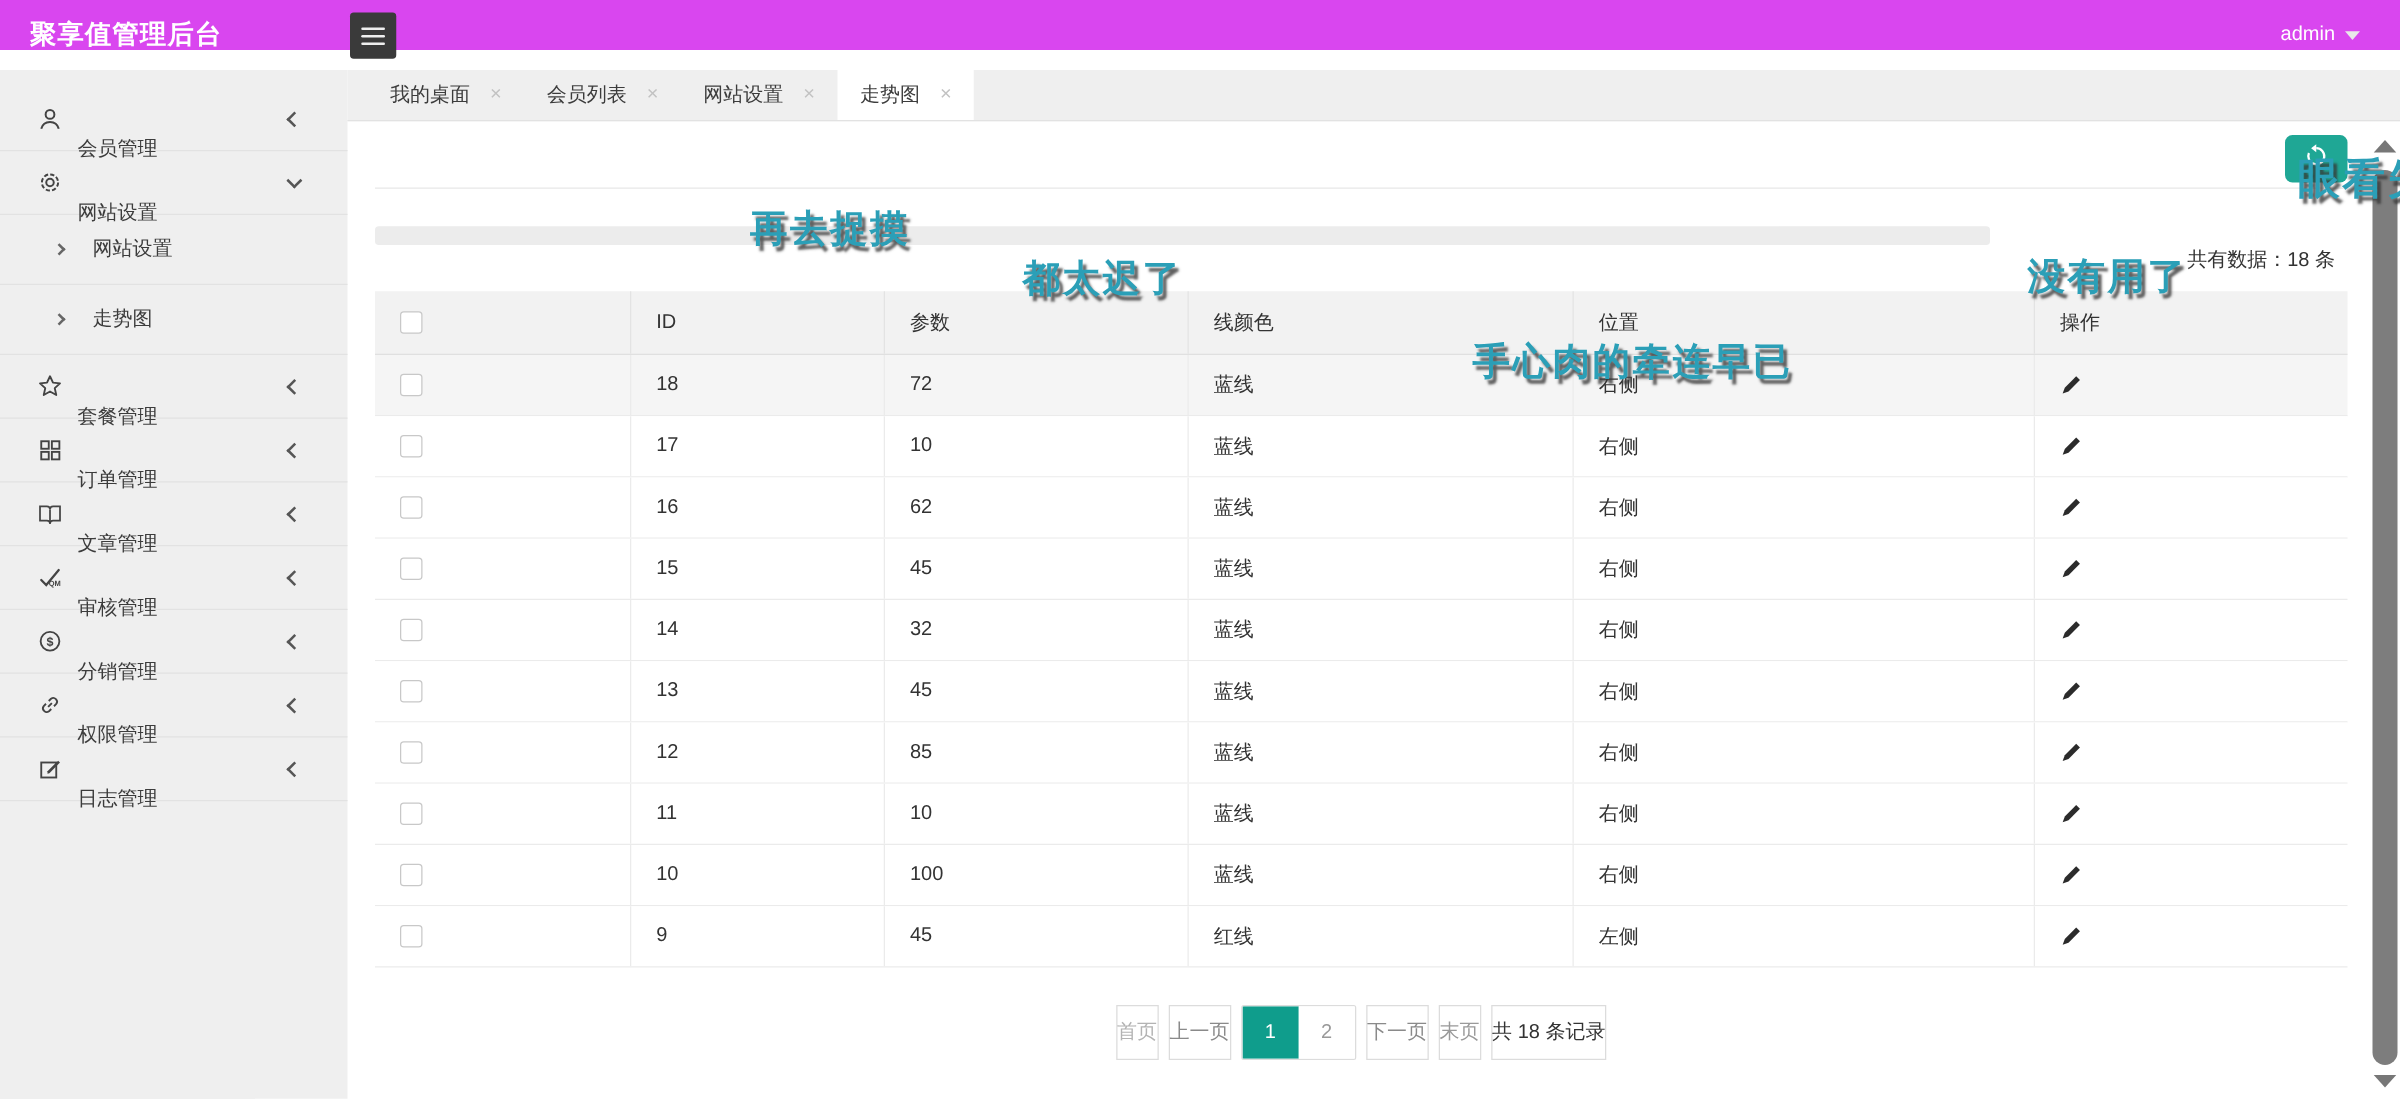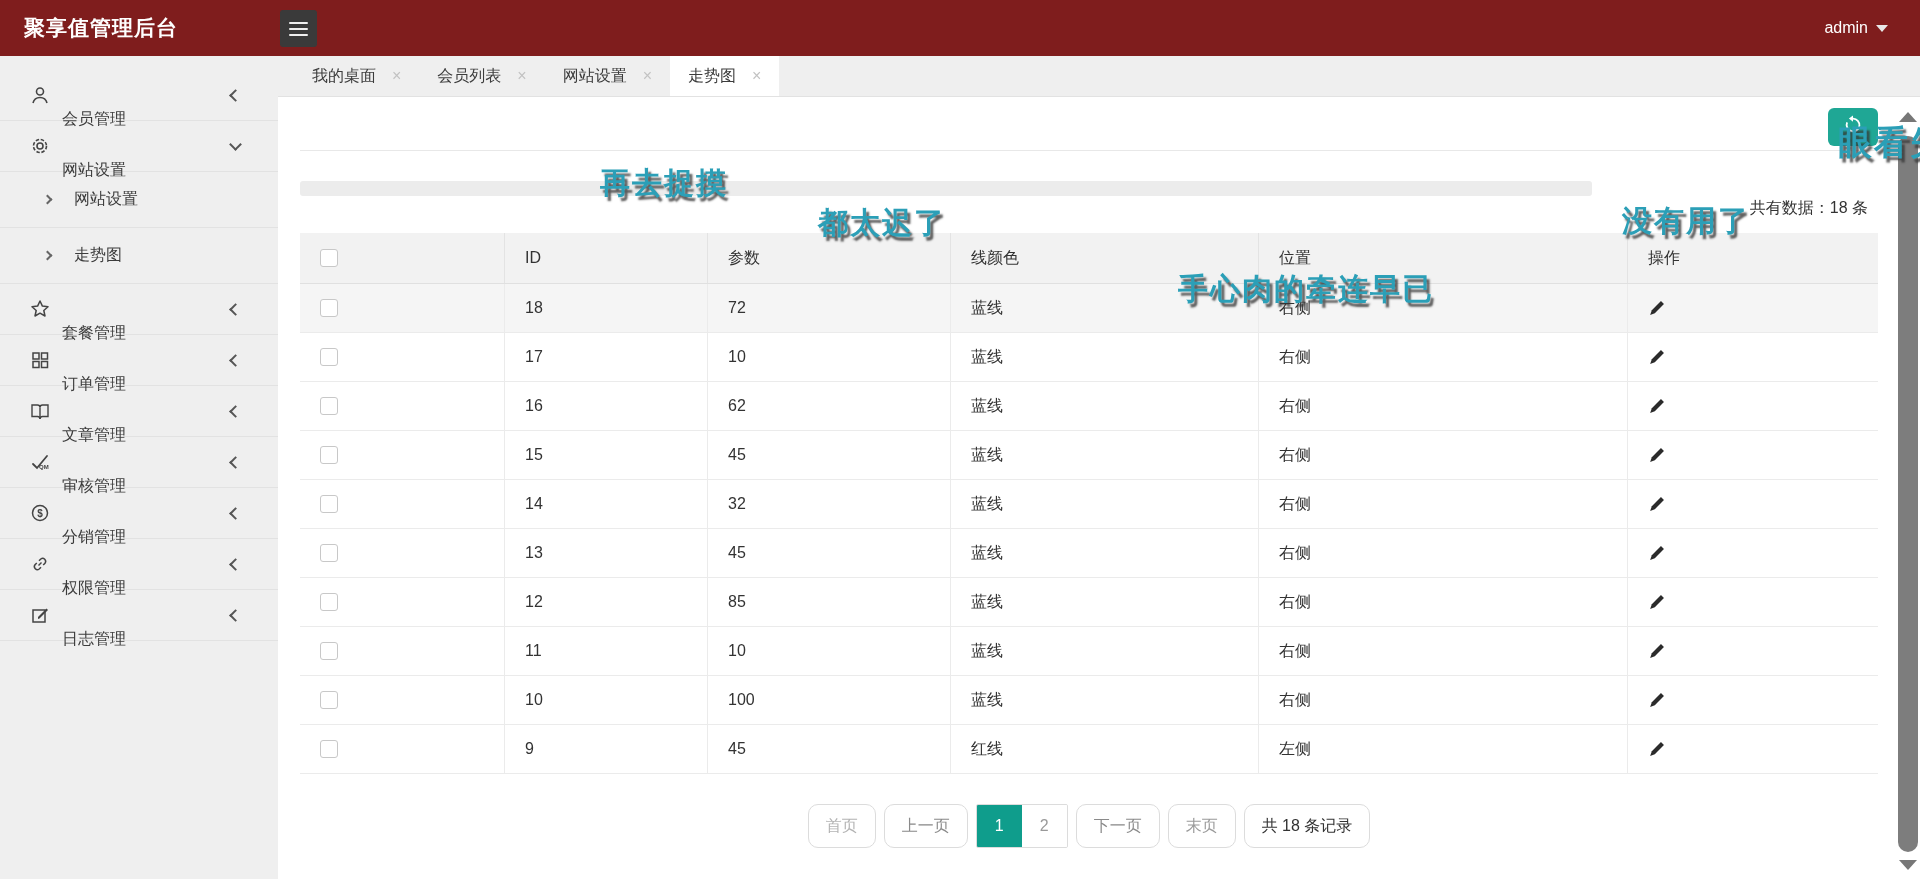--- a/index.html
+++ b/index.html
@@ -1,20 +1,20 @@
 <!DOCTYPE html>
 <html><head>
 <meta charset="utf-8">
 <style>
   * { margin:0; padding:0; box-sizing:border-box; }
   html,body { width:1920px; height:879px; overflow:hidden; background:#fff;
     font-family:"Liberation Sans","DejaVu Sans",sans-serif; color:#333; }
 
   
-  .app-header { position:absolute; left:0; top:0; width:1920px; height:56px; background:#7f1d1d; }
+  .app-header { position:absolute; left:0; top:0; width:1920px; height:40px; background:#d946ef; }
   .app-title { position:absolute; left:24px; top:0; line-height:56px; color:#fff; font-size:21px; font-weight:bold; letter-spacing:1px; }
   .menu-toggle { position:absolute; left:280px; top:10px; width:37px; height:37px; background:#3a3a3a; border-radius:3px; cursor:pointer; }
   .menu-toggle .bars { position:absolute; left:9px; top:12px; }
   .menu-toggle .bars i { display:block; width:19px; height:2px; background:#efefef; margin-bottom:4px; border-radius:1px; }
   .user-box { position:absolute; right:32px; top:0; height:56px; display:flex; align-items:center; gap:8px; cursor:pointer; }
   .user-name { color:#fff; font-size:16px; }
   .caret-down { width:0; height:0; border-left:6px solid transparent; border-right:6px solid transparent; border-top:7px solid #e8e8e8; }
 
   
   .sidebar { position:absolute; left:0; top:56px; width:278px; height:823px; background:#efefef; padding-top:14px; }
@@ -48,21 +48,21 @@
   .trow.hover { background:#f5f5f5; }
   .trow > div { padding-left:20px; height:100%; display:flex; align-items:center; border-right:1px solid #ebebeb; overflow:hidden; }
   .trow > div:last-child { border-right:none; }
   .trow.head > div { border-right:1px solid #e3e3e3; color:#333; }
   .trow.head > div:last-child { border-right:none; }
   .cb { width:18px; height:18px; border:1px solid #c8c8c8; border-radius:3px; background:#fff; cursor:pointer; }
   .pencil { cursor:pointer; display:flex; }
 
   
   .pager { position:absolute; left:300px; top:804px; width:1578px; display:flex; justify-content:center; gap:8px; }
-  .pbtn { height:44px; line-height:42px; padding:0 17px; border:1px solid #dcdcdc; border-radius:10px; background:#fff; font-size:16px; cursor:pointer; }
+  .pbtn { height:44px; line-height:42px; padding:0 0; border:1px solid #dcdcdc; border-radius:0; background:#fff; font-size:16px; cursor:pointer; }
   .pbtn.dim1 { color:#b3b3b3; }
   .pbtn.dim2 { color:#8a8a8a; }
   .pbtn.dim3 { color:#9a9a9a; }
   .pbtn.rec { color:#333; cursor:default; }
   .pages { display:flex; border:1px solid #dcdcdc; border-radius:2px; overflow:hidden; height:44px; }
   .pg { width:45px; text-align:center; line-height:42px; font-size:16px; color:#999; background:#fff; cursor:pointer; }
   .pg.active { background:#0f9d8c; color:#fff; }
 
   
   .sb-up { position:absolute; left:1899px; top:112px; width:0; height:0; border-left:9px solid transparent; border-right:9px solid transparent; border-bottom:10px solid #777; cursor:pointer; }

